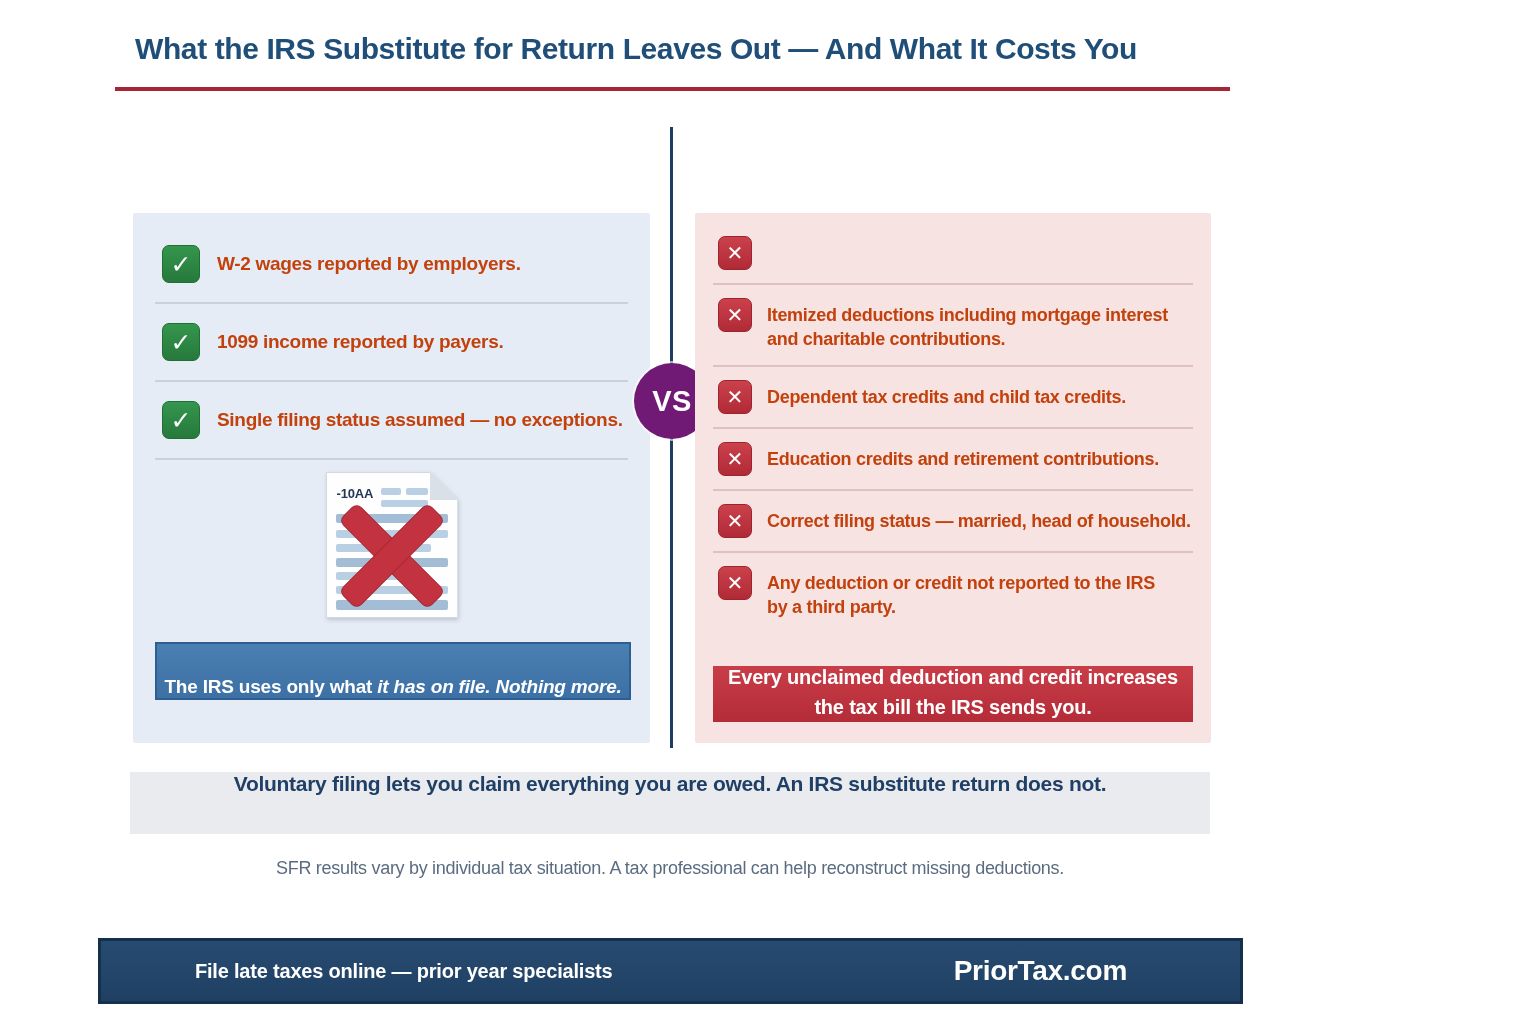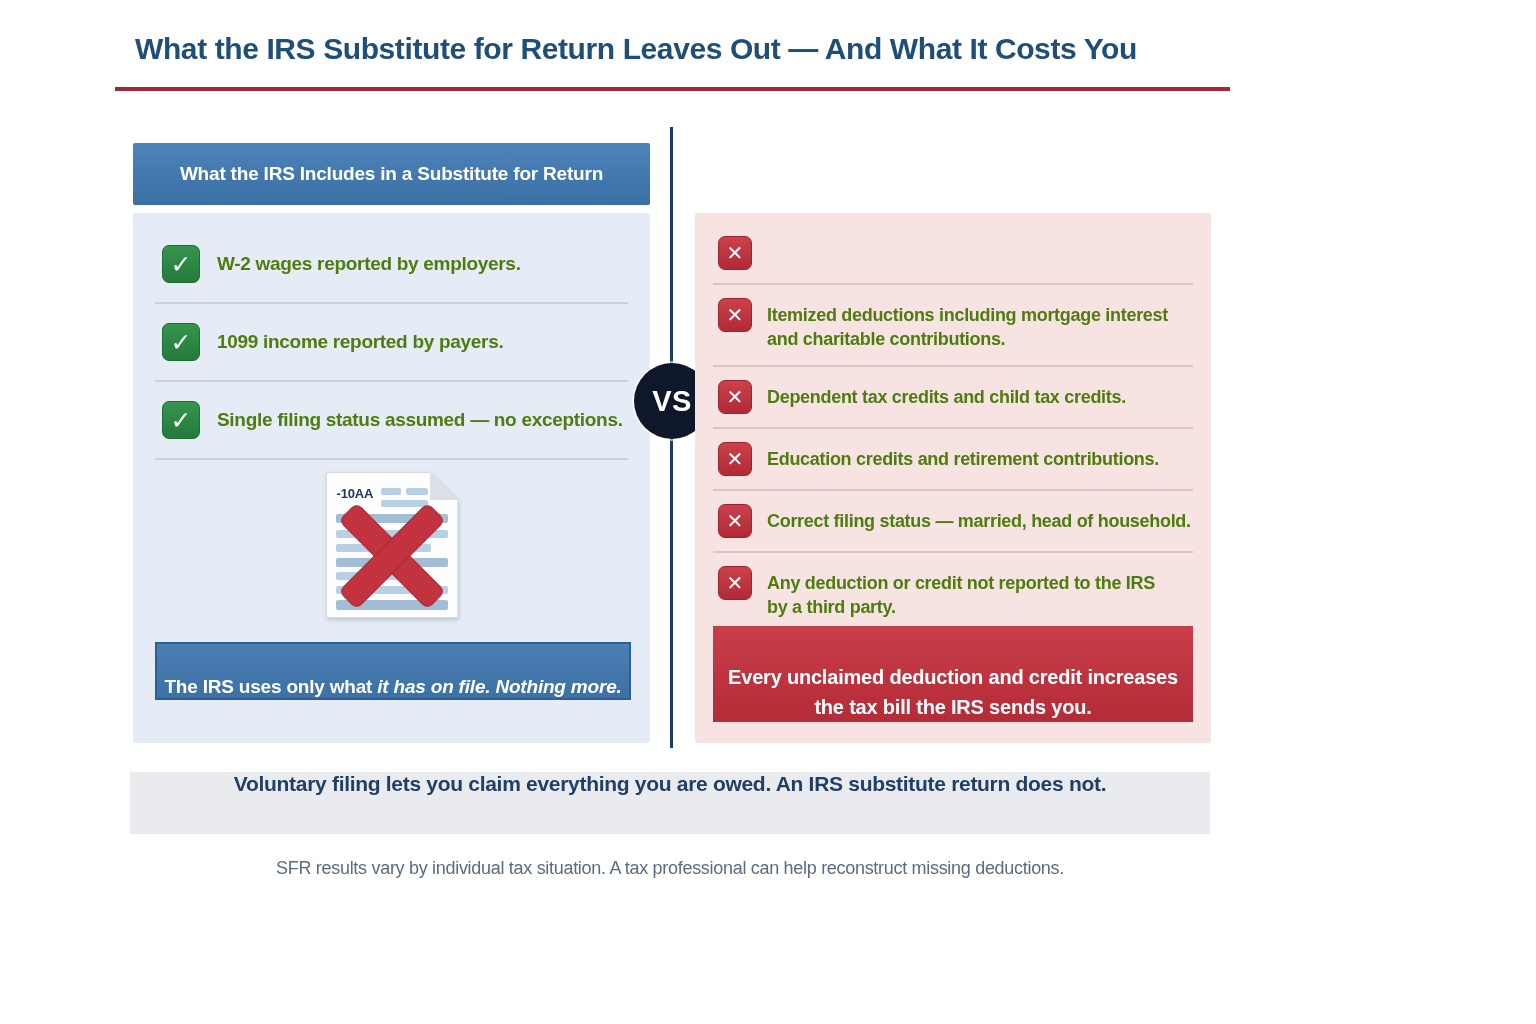--- a/index.html
+++ b/index.html
@@ -54,21 +54,21 @@
     background:linear-gradient(180deg,#35964d 0%, #26793c 100%);
     border:1px solid #1f6e33;
   }
   .xbox {
     width:34px; height:34px; border-radius:7px; font-size:20px;
     background:linear-gradient(180deg,#cb414c 0%, #b02a36 100%);
     border:1px solid #9e232e;
   }
 
   .item-text {
-    color:#4d7c0f; font-weight:bold; letter-spacing:-0.3px;
+    color:#c2410c; font-weight:bold; letter-spacing:-0.3px;
     white-space:pre-line; line-height:1.36;
   }
   .panel.left  .item-text { font-size:19px; padding-top:6px; }
   .panel.right .item-text { font-size:18px; padding-top:5px; }
 
   .sep { border-top:2px solid #c9d2dc; margin:0 22px; }
   .panel.right .sep { border-top-color:#dfc1c4; margin:0 18px; }
 
   
   .doc {
@@ -102,30 +102,30 @@
     position:absolute; display:flex; align-items:flex-end; justify-content:center;
     text-align:center; color:#fff; font-weight:bold; white-space:pre-line;
   }
   .panel-footer.blue {
     left:22px; right:19px; bottom:43px; height:58px; font-size:19px;
     background:linear-gradient(180deg,#4a7fb2 0%, #3d71a5 100%);
     border:2px solid #2e5f92; letter-spacing:-0.2px;
   }
   .panel-footer.blue .it { font-style:italic; margin-left:5px; }
   .panel-footer.red {
-    left:18px; right:18px; bottom:21px; height:96px; font-size:20px;
+    left:18px; right:18px; bottom:21px; height:56px; font-size:20px;
     background:linear-gradient(180deg,#c83d48 0%, #b42c38 100%);
     line-height:1.5; letter-spacing:-0.2px;
   }
 
   
   .divider { position:absolute; left:670px; top:127px; width:3px; height:621px; background:#1c3e62; }
   .vs-badge {
     position:absolute; left:634px; top:363px; width:76px; height:76px;
-    border-radius:50%; background:#0f172a; color:#fff;
+    border-radius:50%; background:#701a75; color:#fff;
     display:flex; align-items:center; justify-content:center;
     font-size:29px; font-weight:bold; letter-spacing:0.5px;
     box-shadow:0 0 0 2px rgba(255,255,255,0.6);
   }
 
   
   .summary-bar {
     position:absolute; left:130px; top:772px; width:1080px; height:62px;
     background:#e9ebee; display:flex; justify-content:center;
     color:#1f3f66; font-size:21px; font-weight:bold; letter-spacing:-0.3px;
@@ -146,23 +146,20 @@
 </style>
 </head>
 <body>
 
 <div class="canvas">
 
   <h1 class="title">What the IRS Substitute for Return Leaves Out — And What It Costs You</h1>
   <div class="title-rule"></div>
 
   <section class="panel left">
-    <div class="panel-header blue">
-      <span>What the IRS Includes in a Substitute for Return</span>
-    </div>
     <div class="panel-body blue-body">
 
       <div class="item">
         <span class="checkbox">✓</span>
         <span class="item-text">W-2 wages reported by employers.</span>
       </div>
       <div class="sep"></div>
 
       <div class="item">
         <span class="checkbox">✓</span>
@@ -249,14 +246,18 @@
       </div>
     </div>
   </section>
 
   <div class="summary-bar">
     <span>Voluntary filing lets you claim everything you are owed. An IRS substitute return does not.</span>
   </div>
 
   <div class="disclaimer">SFR results vary by individual tax situation. A tax professional can help reconstruct missing deductions.</div>
 
+  <div class="footer-bar">
+    <span class="footer-tagline">File late taxes online — prior year specialists</span>
+    <span class="footer-brand">PriorTax.com</span>
+  </div>
 
 </div>
 
 </body></html>

